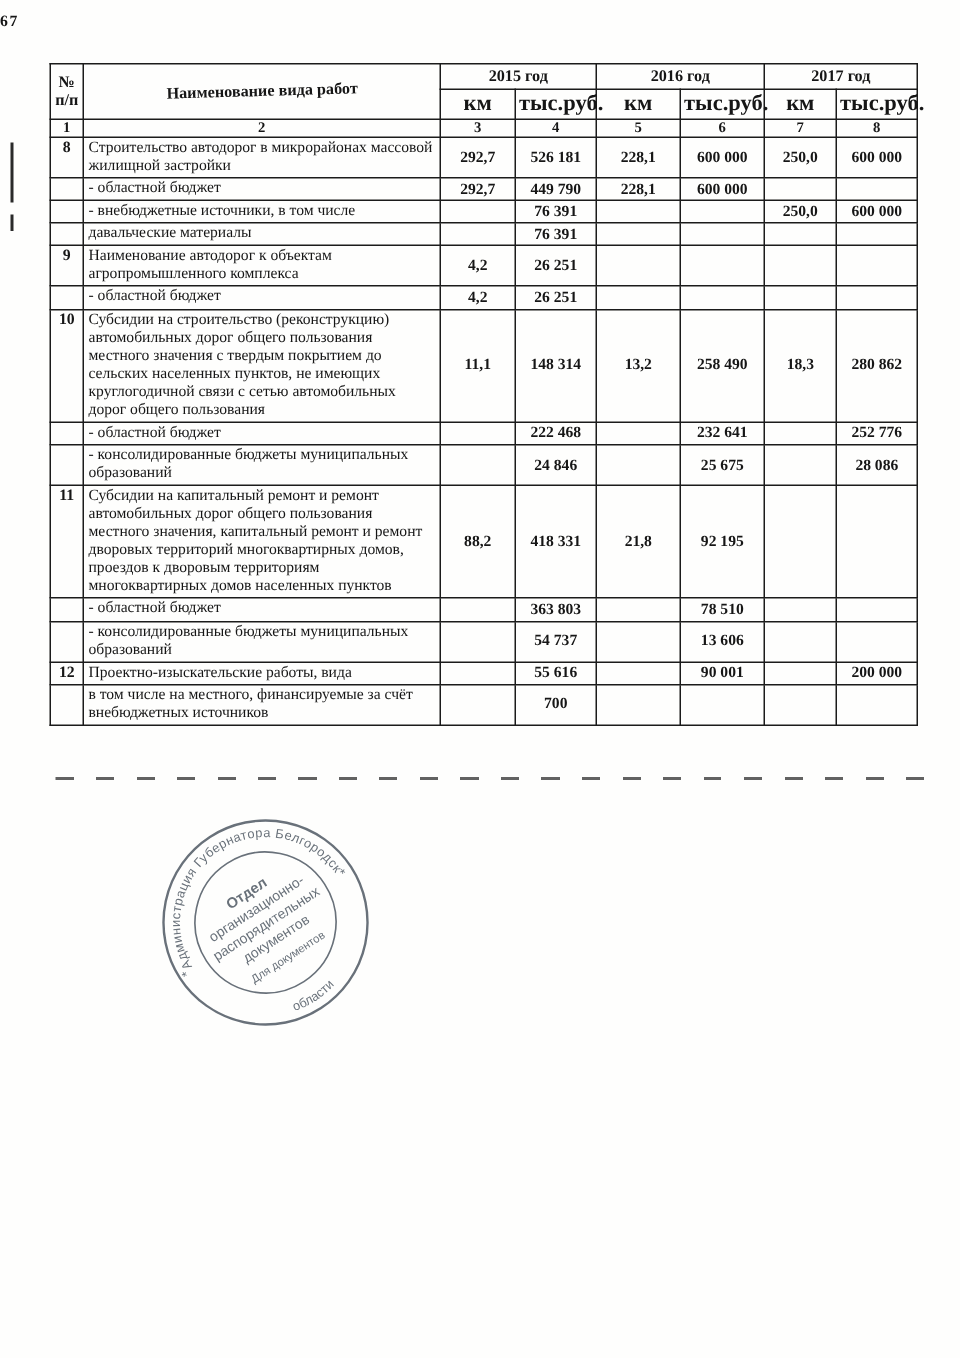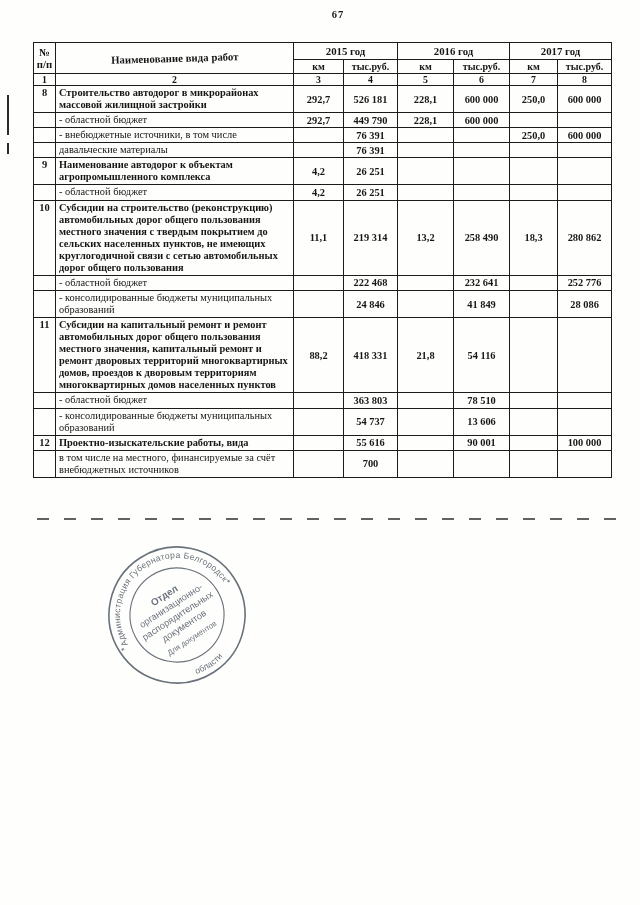--- a/index.html
+++ b/index.html
@@ -7,36 +7,36 @@
   body {
     width: 640px; height: 905px; position: relative;
     background: #ffffff; color: #161616;
     font-family: "Liberation Serif", serif;
     overflow: hidden;
   }
   .page { position: absolute; inset: 0; background: #fefefd; }
 
   .page-number {
     position: absolute; top: 9px; left: 0; width: 100%;
-    text-align: center; font-size: 10.5px; font-weight: bold; letter-spacing: 1px; padding-left: 36px;
+    text-align: left; font-size: 10.5px; font-weight: bold; letter-spacing: 1px;
   }
 
   table.works {
     position: absolute; left: 33px; top: 42px; width: 578px;
     border-collapse: collapse; table-layout: fixed;
   }
   .works th, .works td { border: 1px solid #1b1b1b; padding: 1px 3px; }
   .works thead th { font-weight: bold; text-align: center; font-size: 10.8px; padding: 2px 2px; vertical-align: middle; font-family: Liberation Serif, serif; }
-  .works tr.subhead th { font-size: 10px; padding: 1px 2px; }
+  .works tr.subhead th { font-size: 15px; padding: 1px 2px; }
   .works tr.colnums th { font-size: 9.8px; padding: 0 2px; }
   .works .tilt { display: inline-block; transform: rotate(-1.6deg); }
 
   .works td.c-num  { font-weight: bold; text-align: center; vertical-align: top; font-size: 10.5px; }
   .works td.c-name { text-align: left; vertical-align: top; font-size: 10.4px; line-height: 1.16; }
-  .works td.c-name.b { font-weight: bold; }
+  .works td.c-name.b { font-weight: normal; }
   .works td.c-km, .works td.c-rub {
     text-align: center; vertical-align: middle; font-weight: bold;
     font-size: 10.4px; white-space: nowrap;
   }
 
   
   .dashes {
     position: absolute; left: 37px; top: 518px; width: 586px; height: 2px;
     background: repeating-linear-gradient(90deg, #2e2e2e 0 12px, transparent 12px 27px);
     opacity: .75;
@@ -155,21 +155,21 @@
           <td class="c-rub">26 251</td>
           <td class="c-km"></td>
           <td class="c-rub"></td>
           <td class="c-km"></td>
           <td class="c-rub"></td>
         </tr>
         <tr>
           <td class="c-num">10</td>
           <td class="c-name b">Субсидии на строительство (реконструкцию) автомобильных дорог общего пользования местного значения с твердым покрытием до сельских населенных пунктов, не имеющих круглогодичной связи с сетью автомобильных дорог общего пользования</td>
           <td class="c-km">11,1</td>
-          <td class="c-rub">219 314</td>
+          <td class="c-rub">148 314</td>
           <td class="c-km">13,2</td>
           <td class="c-rub">258 490</td>
           <td class="c-km">18,3</td>
           <td class="c-rub">280 862</td>
         </tr>
         <tr>
           <td class="c-num"></td>
           <td class="c-name">- областной бюджет</td>
           <td class="c-km"></td>
           <td class="c-rub">222 468</td>
@@ -177,31 +177,31 @@
           <td class="c-rub">232 641</td>
           <td class="c-km"></td>
           <td class="c-rub">252 776</td>
         </tr>
         <tr>
           <td class="c-num"></td>
           <td class="c-name">- консолидированные бюджеты муниципальных образований</td>
           <td class="c-km"></td>
           <td class="c-rub">24 846</td>
           <td class="c-km"></td>
-          <td class="c-rub">41 849</td>
+          <td class="c-rub">25 675</td>
           <td class="c-km"></td>
           <td class="c-rub">28 086</td>
         </tr>
         <tr>
           <td class="c-num">11</td>
           <td class="c-name b">Субсидии на капитальный ремонт и ремонт автомобильных дорог общего пользования местного значения, капитальный ремонт и ремонт дворовых территорий многоквартирных домов, проездов к дворовым территориям многоквартирных домов населенных пунктов</td>
           <td class="c-km">88,2</td>
           <td class="c-rub">418 331</td>
           <td class="c-km">21,8</td>
-          <td class="c-rub">54 116</td>
+          <td class="c-rub">92 195</td>
           <td class="c-km"></td>
           <td class="c-rub"></td>
         </tr>
         <tr>
           <td class="c-num"></td>
           <td class="c-name">- областной бюджет</td>
           <td class="c-km"></td>
           <td class="c-rub">363 803</td>
           <td class="c-km"></td>
           <td class="c-rub">78 510</td>
@@ -219,21 +219,21 @@
           <td class="c-rub"></td>
         </tr>
         <tr>
           <td class="c-num">12</td>
           <td class="c-name b">Проектно-изыскательские работы, вида</td>
           <td class="c-km"></td>
           <td class="c-rub">55 616</td>
           <td class="c-km"></td>
           <td class="c-rub">90 001</td>
           <td class="c-km"></td>
-          <td class="c-rub">100 000</td>
+          <td class="c-rub">200 000</td>
         </tr>
         <tr>
           <td class="c-num"></td>
           <td class="c-name">в том числе на местного, финансируемые за счёт внебюджетных источников</td>
           <td class="c-km"></td>
           <td class="c-rub">700</td>
           <td class="c-km"></td>
           <td class="c-rub"></td>
           <td class="c-km"></td>
           <td class="c-rub"></td>

